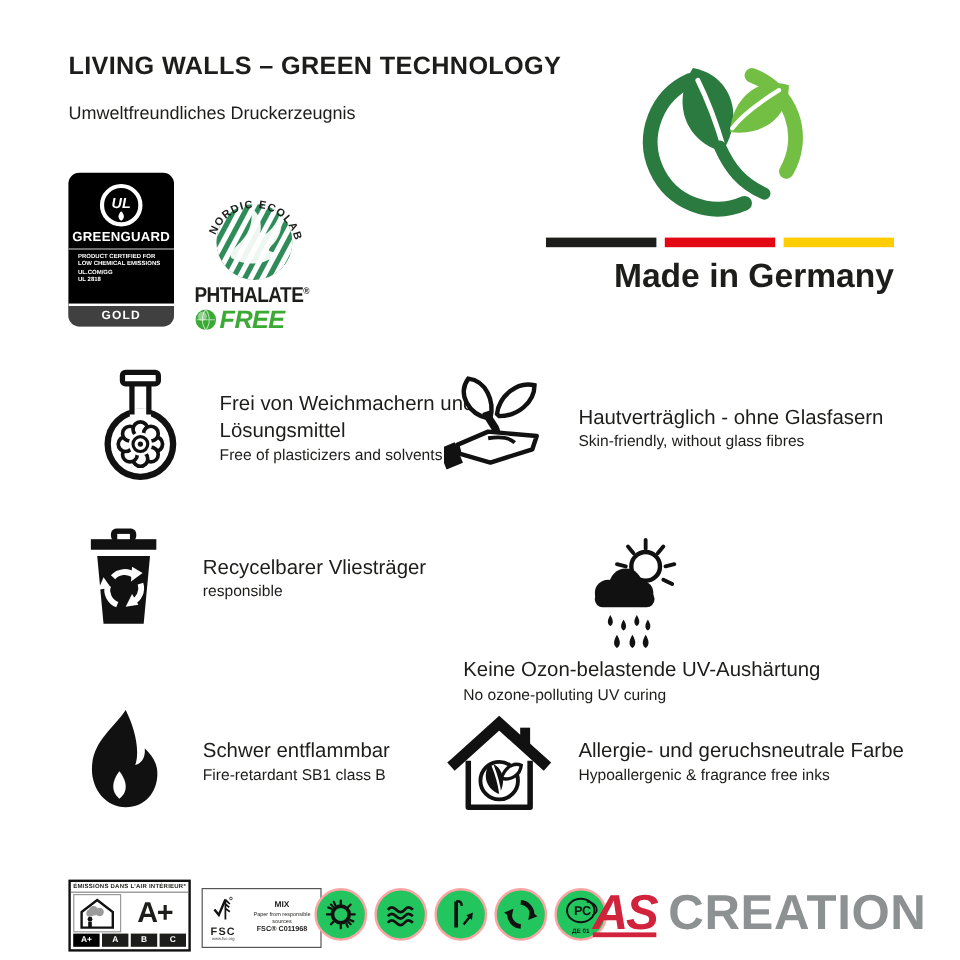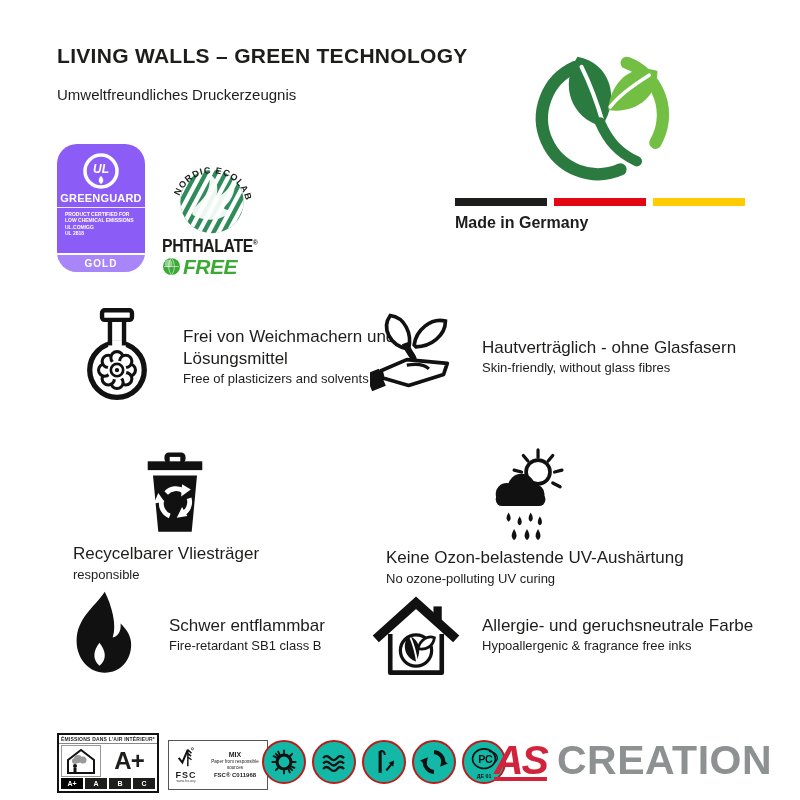--- a/index.html
+++ b/index.html
@@ -7,26 +7,26 @@
     font-family:"Liberation Sans",sans-serif;color:#1d1d1b;overflow:hidden;}
 
   
   .title{position:absolute;left:57px;top:44px;font-size:21px;font-weight:bold;letter-spacing:.3px;}
   .subtitle{position:absolute;left:57px;top:86px;font-size:15px;}
 
   
   .leaf-logo{position:absolute;left:518px;top:28px;width:164px;height:164px;}
   .flag{position:absolute;left:455px;top:198px;width:290px;display:flex;gap:7px;}
   .flag div{height:8px;flex:1;}
-  .made-in{position:absolute;left:455px;top:214px;width:290px;text-align:left;
-    font-size:16px;font-weight:bold;}
-
-  
-  .greenguard{position:absolute;left:57px;top:144px;width:88px;height:128px;background:#8b5cf6;
-    border-radius:20px;color:#fff;text-align:center;overflow:hidden;}
+  .made-in{position:absolute;left:455px;top:214px;width:290px;text-align:right;
+    font-size:28px;font-weight:bold;}
+
+  
+  .greenguard{position:absolute;left:57px;top:144px;width:88px;height:128px;background:#000000;
+    border-radius:9px;color:#fff;text-align:center;overflow:hidden;}
   .gg-ul{margin:7px auto 1px;display:block;}
   .gg-name{font-size:11px;font-weight:bold;letter-spacing:.2px;}
   .gg-cert{font-size:5px;line-height:1.25;text-align:left;padding:3px 8px 0;font-weight:bold;
     border-top:1px solid rgba(255,255,255,.85);margin-top:3px;}
   .gg-gold{position:absolute;bottom:0;left:0;right:0;height:17px;line-height:17px;
     background:rgba(255,255,255,.25);border-top:2px solid #fff;font-size:10px;font-weight:bold;letter-spacing:1px;}
   .nordic{position:absolute;left:164px;top:144px;width:96px;height:96px;}
   .phthalate{position:absolute;left:162px;top:237px;width:116px;line-height:1;}
   .ph-top{font-size:18px;font-weight:bold;letter-spacing:-.5px;transform:scaleX(.88);transform-origin:left;white-space:nowrap;}
   .ph-top sup{font-size:8px;}
@@ -60,22 +60,22 @@
     box-sizing:border-box;display:flex;align-items:center;background:#fff;}
   .fsc-left{width:34px;text-align:center;line-height:1;}
   .fsc-brand{font-size:9px;font-weight:bold;letter-spacing:1px;}
   .fsc-url{font-size:3.5px;color:#444;}
   .fsc-right{flex:1;text-align:center;line-height:1.25;}
   .fsc-type{font-size:7px;font-weight:bold;}
   .fsc-desc{font-size:4.6px;}
   .fsc-no{font-size:6px;font-weight:bold;margin-top:1px;}
 
   .symbols{position:absolute;left:262px;top:740px;display:flex;gap:6px;}
-  .sym{width:44px;height:44px;border-radius:50%;border:2px solid #b91c1c;box-sizing:border-box;
-    display:flex;align-items:center;justify-content:center;background:#14b8a6;}
+  .sym{width:44px;height:44px;border-radius:50%;border:2px solid #fca5a5;box-sizing:border-box;
+    display:flex;align-items:center;justify-content:center;background:#22c55e;}
 
   .brandmark{position:absolute;left:494px;top:737px;display:flex;align-items:baseline;white-space:nowrap;}
   .brand-as{font-size:41px;font-weight:900;font-style:italic;color:#d2233c;letter-spacing:-2px;text-decoration:underline;}
   .brand-creation{font-size:41px;font-weight:bold;color:#8e9191;letter-spacing:.5px;margin-left:10px;}
 </style>
 </head>
 <body>
 
 <div class="canvas">
 
@@ -190,21 +190,21 @@
         <path d="M40 60 C52 58 60 60 64 64" fill="none" stroke="#111" stroke-width="3.5"></path>
         <rect x="-2" y="66" width="16" height="20" fill="#111" transform="rotate(-22 6 76)"></rect>
       </svg>
     </div>
     <div class="f-text">
       <div class="f-title">Hautverträglich - ohne Glasfasern</div>
       <div class="f-sub">Skin-friendly, without glass fibres</div>
     </div>
   </div>
 
-  <div class="feature fl" style="left:55px;top:443px;flex-direction:column;">
+  <div class="feature fl" style="left:55px;top:425px;">
     <div class="f-icon">
       <svg width="88" height="100" viewBox="0 0 100 100">
         <rect x="38" y="4" width="24" height="12" rx="5" fill="#111"></rect>
         <rect x="44" y="9" width="12" height="6" fill="#fff"></rect>
         <rect x="19" y="14" width="62" height="10" fill="#111"></rect>
         <path d="M25 30 L75 30 L69 94 L31 94 Z" fill="#111"></path>
         <g stroke="#fff" stroke-width="5.5" fill="none">
           <path d="M 40 50 A 15 15 0 0 1 60 48"></path>
           <path d="M 66 56 A 15 15 0 0 1 58 74"></path>
           <path d="M 44 76 A 15 15 0 0 1 35 58"></path>

